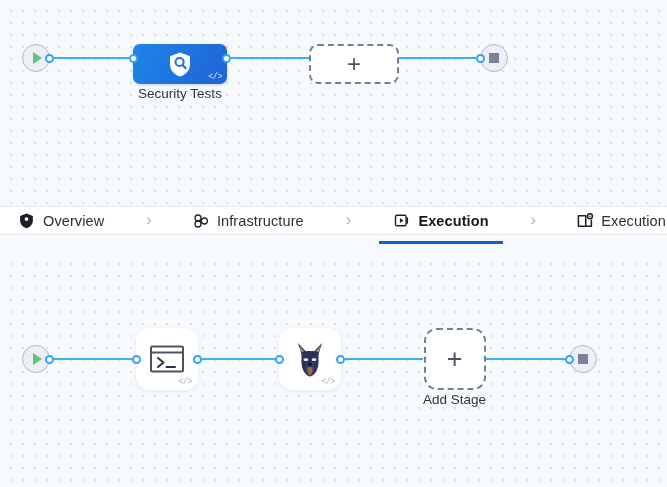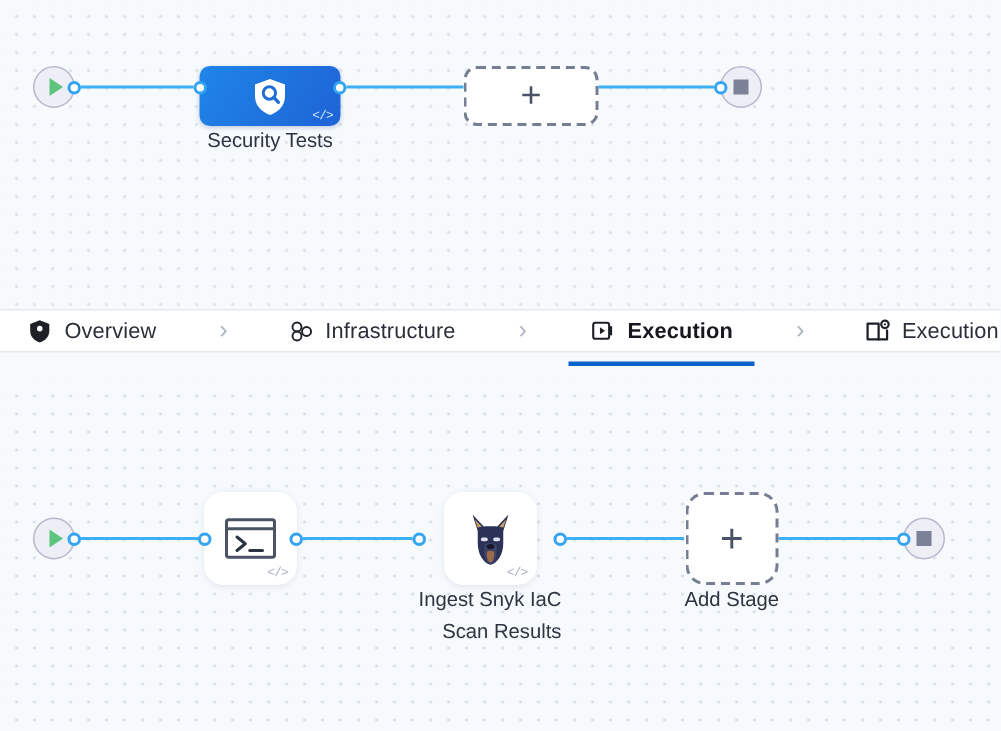--- a/index.html
+++ b/index.html
@@ -270,22 +270,20 @@
               <path d="M14.6 28 C14.6 27 19.4 27 19.4 28 L19.4 30.5 C19.4 33 18.2 34.6 17 35 C15.8 34.6 14.6 33 14.6 30.5 Z" fill="#9a6b46"></path>
 
               <rect x="10.6" y="18.3" width="4.6" height="2.6" rx="1.2" fill="#dfe2ee"></rect>
               <rect x="18.8" y="18.3" width="4.6" height="2.6" rx="1.2" fill="#dfe2ee"></rect>
 
               <ellipse cx="17" cy="24.4" rx="2.6" ry="1.8" fill="#15182c"></ellipse>
             </svg>
           </span>
           <span class="codebadge">&lt;/&gt;</span>
         </div>
-        <div class="nodelabel">Ingest Snyk IaC
-Scan Results</div>
       </div>
 
       <div class="dot" style="margin-top:9.5px;margin-left:-5px;"></div>
       <div class="link" style="width:78px;margin-top:13px;"></div>
 
       <div class="nodewrap" style="margin-top:-17px;">
         <div class="dashed dashed-step">
           <span class="plus">+</span>
         </div>
         <div class="nodelabel">Add Stage</div>

